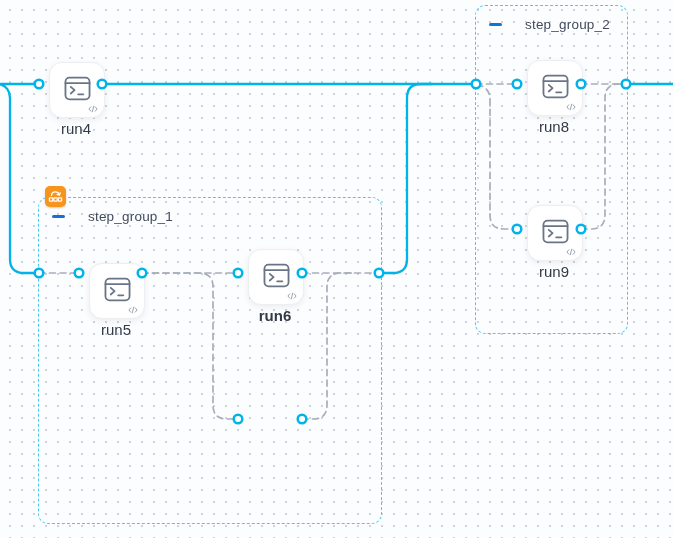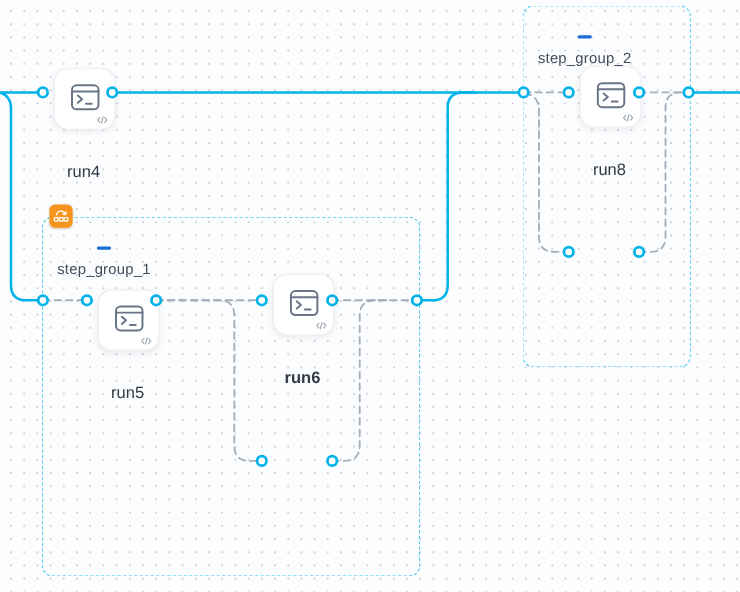--- a/index.html
+++ b/index.html
@@ -18,22 +18,22 @@
   svg.layer{position:absolute;left:0;top:0;pointer-events:none;}
   svg.layer .clickable{pointer-events:auto;}
 
   .group-box{
     position:absolute;
     border:1.4px dashed #49c9ef;
     border-radius:10px;
     background:transparent;
   }
   .group-header{
-    position:absolute;left:13px;top:26px;
-    display:flex;align-items:center;gap:10px;flex-direction:column;
+    position:absolute;left:13px;top:11px;
+    display:flex;align-items:center;gap:23px;
   }
   .minus-btn{
     width:13px;height:3px;border-radius:2px;background:#1a6fd4;
     cursor:pointer;flex:0 0 auto;
   }
   .group-label{
     font-size:13.5px;font-weight:500;color:#414b5c;letter-spacing:.2px;
     white-space:nowrap;
   }
   .group-badge{
@@ -48,21 +48,21 @@
     position:absolute;left:0;top:0;width:54px;height:54px;
     background:#ffffff;border:1px solid #eceef2;border-radius:13px;
     box-shadow:0 2px 6px rgba(30,41,59,.08);
     display:flex;align-items:flex-start;justify-content:center;
     cursor:pointer;
   }
   .node-terminal-icon{margin-top:13px;}
   .node-code-badge{position:absolute;right:6px;bottom:4px;line-height:0;}
   .node-label{
     position:absolute;left:50%;top:58px;transform:translateX(-50%);
-    font-size:15px;color:#313a47;white-space:nowrap;margin-top:28px;
+    font-size:15px;color:#313a47;white-space:nowrap;
   }
 </style>
 </head>
 <body>
 
 <div class="canvas">
 
   <div class="group-box" style="left:38px;top:197px;width:342px;height:325px;text-align:center;">
     <div class="group-badge">
       <svg width="17" height="17" viewBox="0 0 20 20" fill="none" stroke="#ffffff" stroke-width="1.4" stroke-linecap="round" stroke-linejoin="round">
@@ -177,20 +177,38 @@
         <svg width="10" height="8" viewBox="0 0 10 8" fill="none" stroke="#9aa3b0" stroke-width="1" stroke-linecap="round">
           <path d="M2.8 1.8 L0.9 4 L2.8 6.2"></path>
             <path d="M7.2 1.8 L9.1 4 L7.2 6.2"></path>
             <line x1="5.7" y1="1.2" x2="4.3" y2="6.8"></line>
         </svg>
       </span>
     </div>
     <div class="node-label">run8</div>
   </div>
 
+  <div class="node-wrap" style="left:527px;top:205px;">
+    <div class="node-card">
+      <svg class="node-terminal-icon" width="27" height="25" viewBox="0 0 24 22" fill="none" stroke="#697586" stroke-width="1.6" stroke-linecap="round" stroke-linejoin="round">
+        <rect x="1.3" y="1.3" width="21.4" height="19.4" rx="3.6"></rect>
+        <line x1="1.3" y1="6.3" x2="22.7" y2="6.3"></line>
+        <path d="M6 9.6 l3.4 2.9 L6 15.4"></path>
+        <line x1="12.6" y1="16.2" x2="17.2" y2="16.2"></line>
+      </svg>
+      <span class="node-code-badge">
+        <svg width="10" height="8" viewBox="0 0 10 8" fill="none" stroke="#9aa3b0" stroke-width="1" stroke-linecap="round">
+          <path d="M2.8 1.8 L0.9 4 L2.8 6.2"></path>
+            <path d="M7.2 1.8 L9.1 4 L7.2 6.2"></path>
+            <line x1="5.7" y1="1.2" x2="4.3" y2="6.8"></line>
+        </svg>
+      </span>
+    </div>
+    <div class="node-label">run9</div>
+  </div>
 
   <svg class="layer" width="673" height="538">
     <g fill="#ffffff" stroke="#00b3e8" stroke-width="2.5">
       <circle class="clickable" cx="39" cy="84" r="4.3"></circle>
       <circle class="clickable" cx="102" cy="84" r="4.3"></circle>
       <circle class="clickable" cx="476" cy="84" r="4.3"></circle>
       <circle class="clickable" cx="517" cy="84" r="4.3"></circle>
       <circle class="clickable" cx="581" cy="84" r="4.3"></circle>
       <circle class="clickable" cx="626" cy="84" r="4.3"></circle>
       <circle class="clickable" cx="517" cy="229" r="4.3"></circle>

